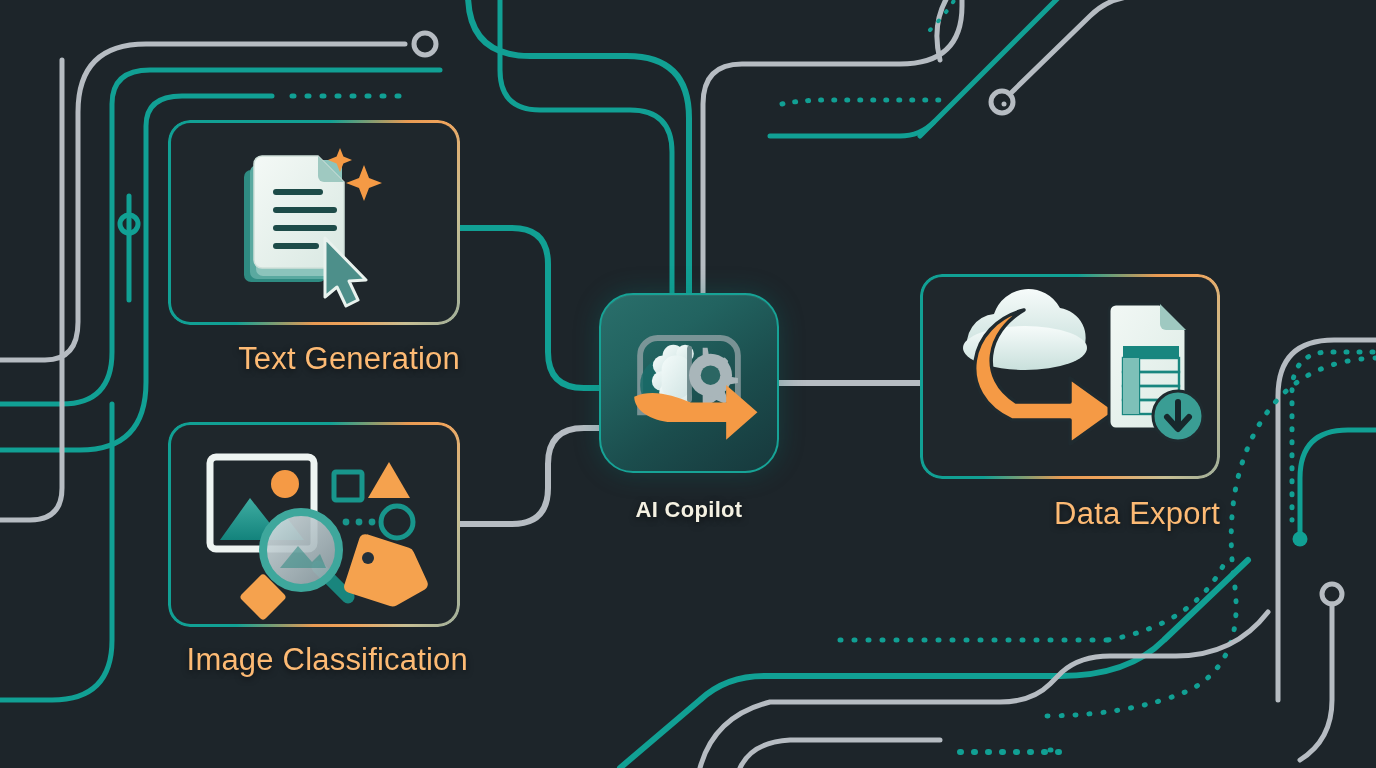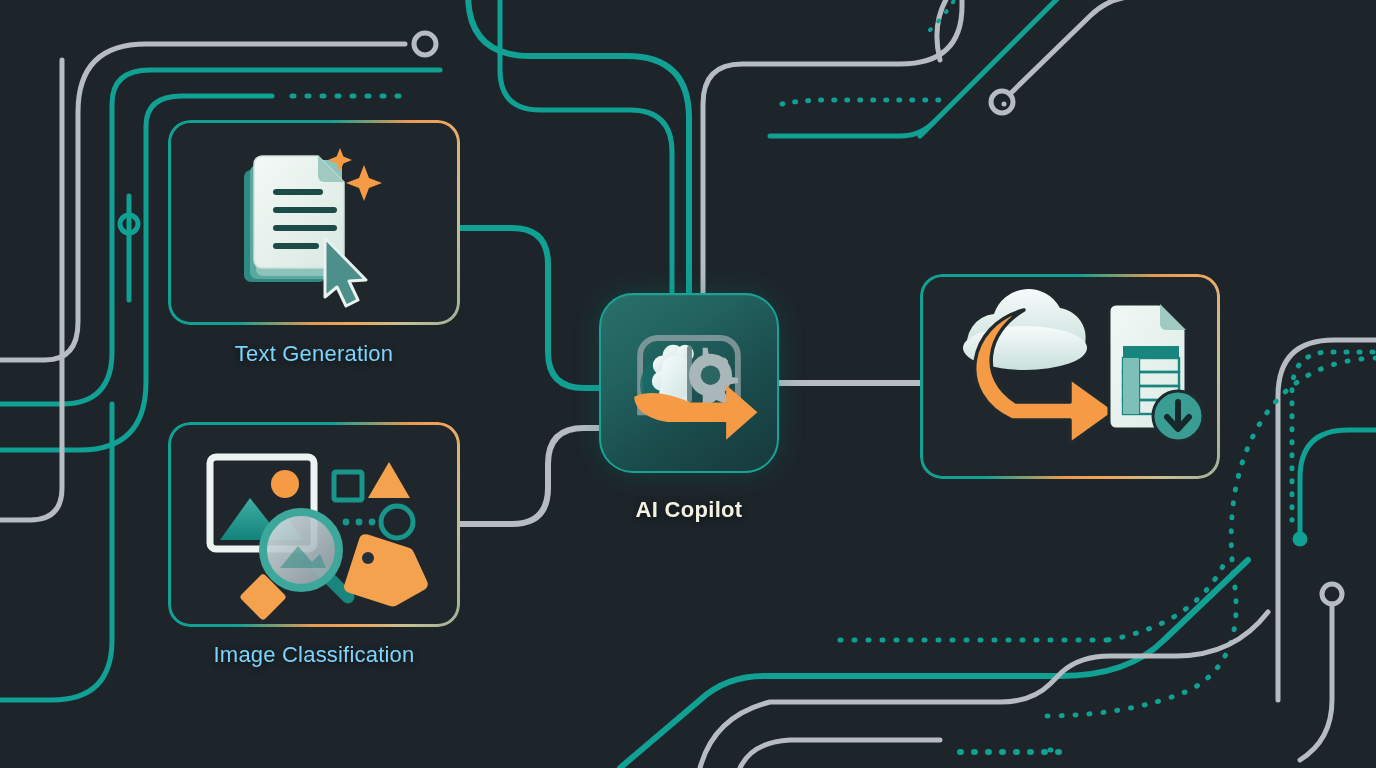--- a/index.html
+++ b/index.html
@@ -24,25 +24,25 @@
     padding:2.6px;
     -webkit-mask:linear-gradient(#000 0 0) content-box,linear-gradient(#000 0 0);
     -webkit-mask-composite:xor;mask-composite:exclude;
     pointer-events:none;
   }
   .card-inner{position:absolute;inset:0;border-radius:19px;background:#1f272c;}
   .card-art{position:absolute;inset:0;display:flex;align-items:center;justify-content:center;}
 
   .node-label{
     position:absolute;
-    color:#7dd3fc;
-    font-size:22px;
+    color:#fdba74;
+    font-size:31px;
     letter-spacing:.2px;
     white-space:nowrap;
-    text-align:center;
+    text-align:right;
     text-shadow:0 2px 6px rgba(0,0,0,.55);
   }
 
   
   #hub{
     position:absolute;
     left:599px;top:293px;width:180px;height:180px;
     border-radius:34px;
     background:linear-gradient(145deg,#2a6f6b 0%,#226360 30%,#1b4d4d 62%,#17383c 100%);
     border:2.5px solid #17a396;
@@ -239,21 +239,21 @@
 
           <path d="M188,120 h44 a8,8 0 0 1 6,2.6 l22,24 a6,6 0 0 1 0,8 l-22,24
                    a8,8 0 0 1 -6,2.6 h-44 a6,6 0 0 1 -6,-6 v-49 a6,6 0 0 1 6,-6 z" fill="#f5a24e" transform="rotate(18 218 151)"></path>
           <circle cx="200" cy="136" r="6" fill="#23303a"></circle>
 
           <rect x="78" y="158" width="34" height="34" rx="4" fill="#f5a24e" transform="rotate(45 95 175)"></rect>
         </g>
       </svg>
     </div>
   </div>
-  <div class="node-label" style="left:168px;top:642px;width:292px;">Image Classification</div>
+  <div class="node-label" style="left:176px;top:642px;width:292px;">Image Classification</div>
 
   <div class="card" style="left:920px;top:274px;width:300px;height:205px;">
     <div class="card-inner"></div>
     <div class="card-frame" style="background:linear-gradient(115deg,#11a094 0%,#11a094 40%,#e89a53 60%,#f0a45c 70%,#c7bf94 86%,#9fae9a 100%);"></div>
     <div class="card-art">
       <svg width="300" height="205" viewBox="0 0 300 205">
         <defs>
           <linearGradient id="cloudG" x1="0" y1="0" x2="0" y2="1">
             <stop offset="0" stop-color="#f6fbfa"></stop>
               <stop offset="1" stop-color="#c9e0dc"></stop>
@@ -288,20 +288,21 @@
             <rect x="203" y="112" width="16" height="14"></rect>
             <rect x="203" y="126" width="16" height="14"></rect>
           </g>
 
           <circle cx="258" cy="142" r="25" fill="#3a9d94" stroke="#1f2a2f" stroke-width="3"></circle>
           <path d="M258,128 L258,152 M247,143 L258,155 L269,143" stroke="#17282c" stroke-width="6" fill="none" stroke-linecap="round" stroke-linejoin="round"></path>
         </g>
       </svg>
     </div>
   </div>
+  <div class="node-label" style="left:920px;top:496px;width:300px;">Data Export</div>
 
   <div id="hub">
     <svg id="hub-art" viewBox="0 0 180 180">
       <defs>
         <linearGradient id="brainG" x1="0" y1="0" x2="1" y2="1">
           <stop offset="0" stop-color="#f4fbfa"></stop>
             <stop offset="1" stop-color="#cfe3e2"></stop>
         </linearGradient>
       </defs>
       <g>

